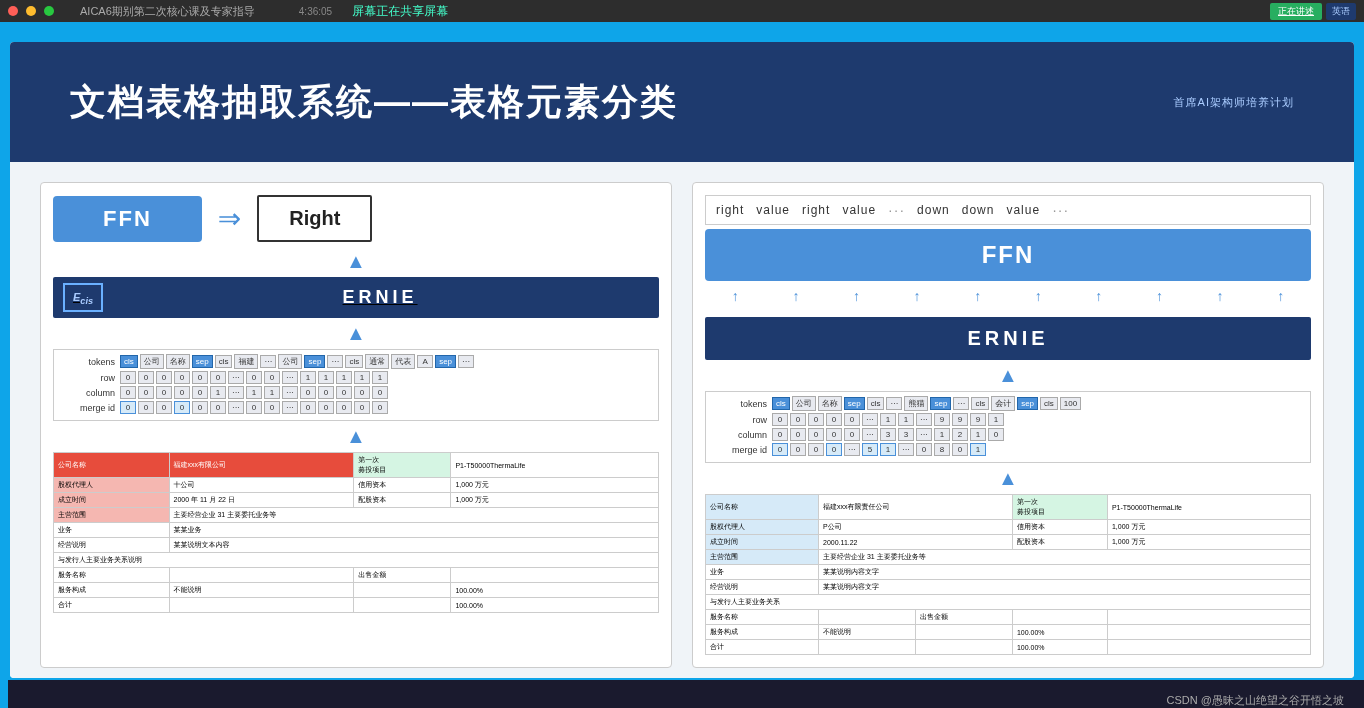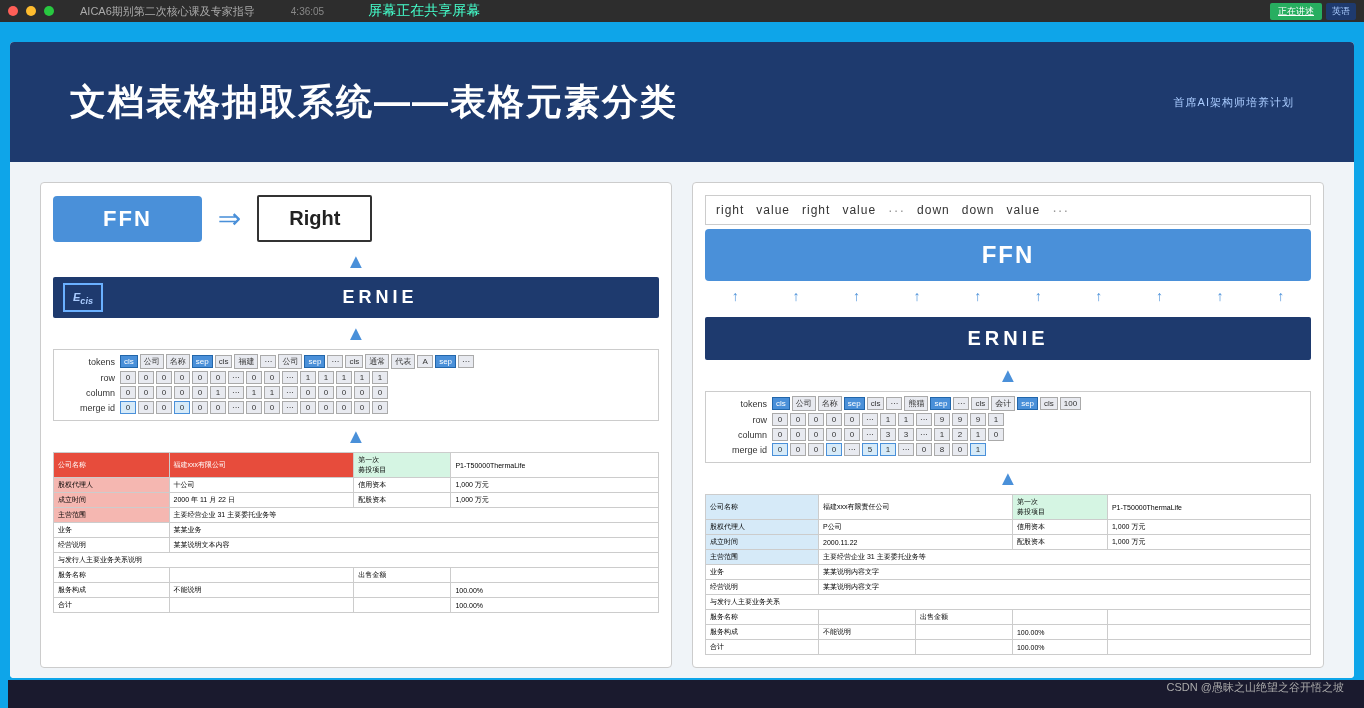--- a/index.html
+++ b/index.html
@@ -137,20 +137,21 @@
     }
 
     
     .ernie-section {
       background: #1e3a6e;
       padding: 6px 10px;
       display: flex;
       align-items: center;
       gap: 8px;
       border-radius: 2px;
+      text-decoration: underline;
     }
     .ernie-label-box {
       background: #1e3a6e;
       border: 2px solid #6ab0ff;
       padding: 4px 8px;
       color: #6ab0ff;
       font-size: 13px;
       font-style: italic;
       font-weight: bold;
     }
@@ -220,21 +221,21 @@
 
     
     .status-bar {
       position: absolute;
       bottom: 0;
       left: 8px;
       right: 0;
       height: 28px;
       background: #1a1a2e;
       display: flex;
-      align-items: flex-start;
+      align-items: flex-end;
       justify-content: flex-end;
       padding-right: 20px;
       gap: 8px;
     }
     .csdn-credit {
       color: #aaa;
       font-size: 11px;
     }
 
     
@@ -299,22 +300,22 @@
   </style>
 </head>
 <body>
 
 <div class="title-bar">
   <div class="title-bar-left">
     <span style="background:#ff5f57;width:10px;height:10px;border-radius:50%;display:inline-block;"></span>
     <span style="background:#febc2e;width:10px;height:10px;border-radius:50%;display:inline-block;"></span>
     <span style="background:#28c840;width:10px;height:10px;border-radius:50%;display:inline-block;"></span>
     <span style="color:#aaa;font-size:11px;margin-left:18px;">AICA6期别第二次核心课及专家指导</span>
-    <span style="color:#888;font-size:10px;margin-left:28px;">4:36:05</span>
-    <span style="color:#4fc;font-size:14px;margin-left:36px;">屏幕正在共享屏幕</span>
+    <span style="color:#888;font-size:10px;margin-left:36px;">4:36:05</span>
+    <span style="color:#4fc;font-size:12px;margin-left:12px;">屏幕正在共享屏幕</span>
   </div>
   <div class="title-bar-right">
     <span style="background:#27ae60;color:white;font-size:9px;padding:2px 8px;border-radius:2px;text-decoration:underline;">正在讲述</span>
     <span style="background:#1e3a6e;color:#aaccff;font-size:9px;padding:2px 6px;border-radius:2px;">英语</span>
   </div>
 </div>
 
 <div class="main-content">
 
   <div class="slide-area">

